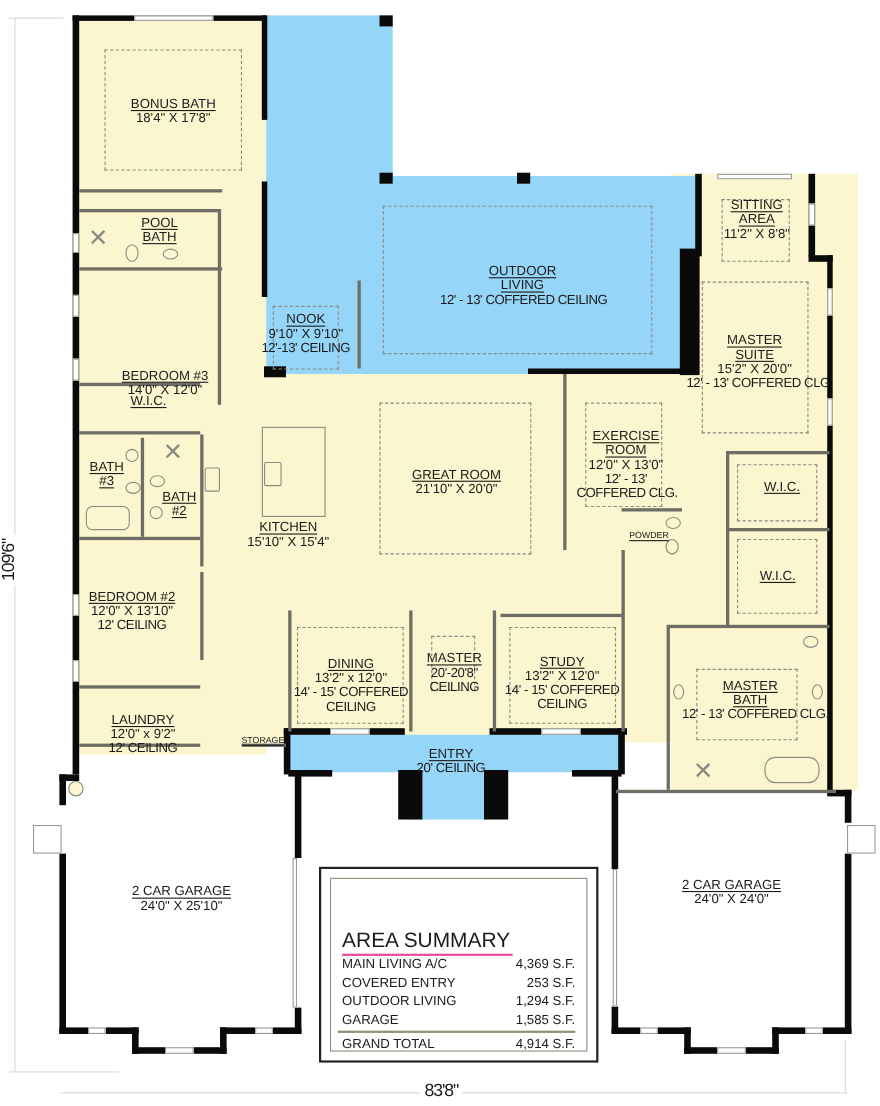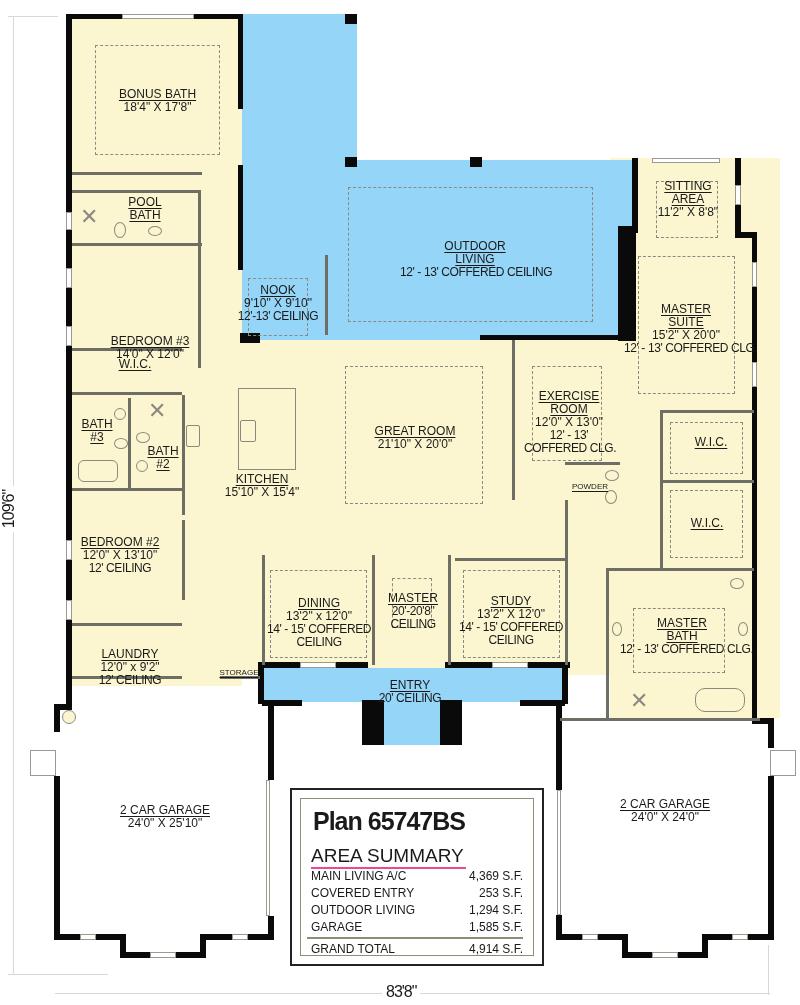--- a/index.html
+++ b/index.html
@@ -325,21 +325,20 @@
     <span class="d">24'0" X 25'10"</span>
   </div>
 
   <div class="lbl" style="left:600px;top:798px;width:130px;">
     <span class="t">2 CAR GARAGE</span>
     <span class="d">24'0" X 24'0"</span>
   </div>
 
   <div class="summary">
     <div class="summary-inner">
-      <div class="plan-title">Plan 65747BS</div>
       <div class="area-head">AREA SUMMARY</div>
 
       <div class="srow" style="top:70px;">
         <span>MAIN LIVING A/C</span>
         <span>4,369 S.F.</span>
       </div>
       <div class="srow" style="top:87px;">
         <span>COVERED ENTRY</span>
         <span>253 S.F.</span>
       </div>

